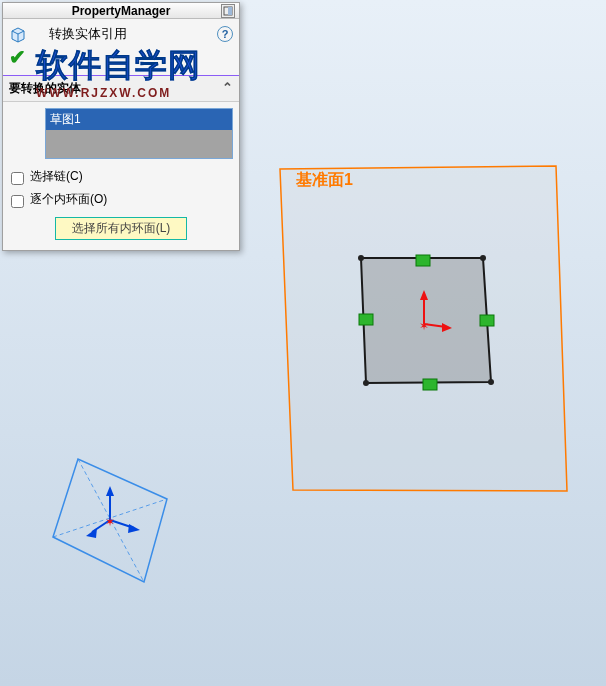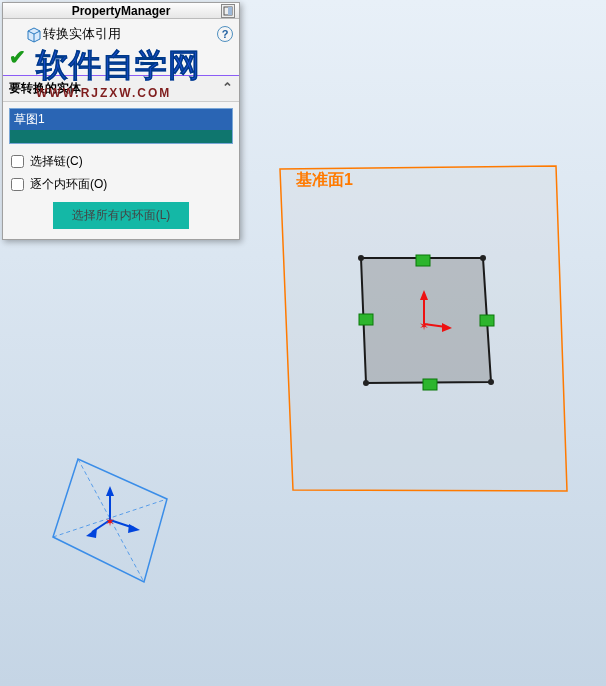--- a/index.html
+++ b/index.html
@@ -41,22 +41,21 @@
     right: 4px;
     width: 14px; height: 14px;
     border: 1px solid #888;
     background: #eee;
     display: flex; align-items: center; justify-content: center;
   }
   .panel-title-row {
     display: flex;
     align-items: center;
     padding: 6px 6px 4px 6px;
-    gap: 0;
-    margin-left: 16px;
+    gap: 22px;
   }
   .cube-icon {
     width: 18px; height: 18px;
     display: inline-block;
   }
   .panel-title-text { font-size: 13px; }
   .help-icon {
     margin-left: auto;
     width: 16px; height: 16px;
     border: 1px solid #5090c0;
@@ -87,46 +86,47 @@
   .section-caret {
     margin-left: auto;
     font-size: 13px;
     color: #555;
   }
   .section-body {
     padding: 6px;
   }
   .selection-list {
     border: 1px solid #7aa7d7;
-    background: #0f766e;
-    height: 36px;
+    background: #a3a3a3;
+    height: 51px;
     margin-bottom: 6px;
+    margin-left: 36px;
   }
   .selection-item {
     background: #2a65b4;
     color: #fff;
     padding: 2px 4px;
     font-size: 12px;
   }
   .checkbox-row {
     display: flex;
-    align-items: center;
+    align-items: flex-end;
     gap: 6px;
     padding: 3px 2px;
     font-size: 12px;
   }
   .checkbox-row input[type="checkbox"] {
     width: 13px; height: 13px;
   }
   .inner-button {
     display: block;
     margin: 6px auto 4px auto;
     padding: 2px 16px;
-    background: #14b8a6;
-    border: 3px solid #14b8a6;
+    background: #fef9c3;
+    border: 1px solid #14b8a6;
     font-size: 12px;
     color: #444;
   }
 
   
   .watermark {
     position: absolute;
     left: 36px;
     top: 44px;
     z-index: 20;

